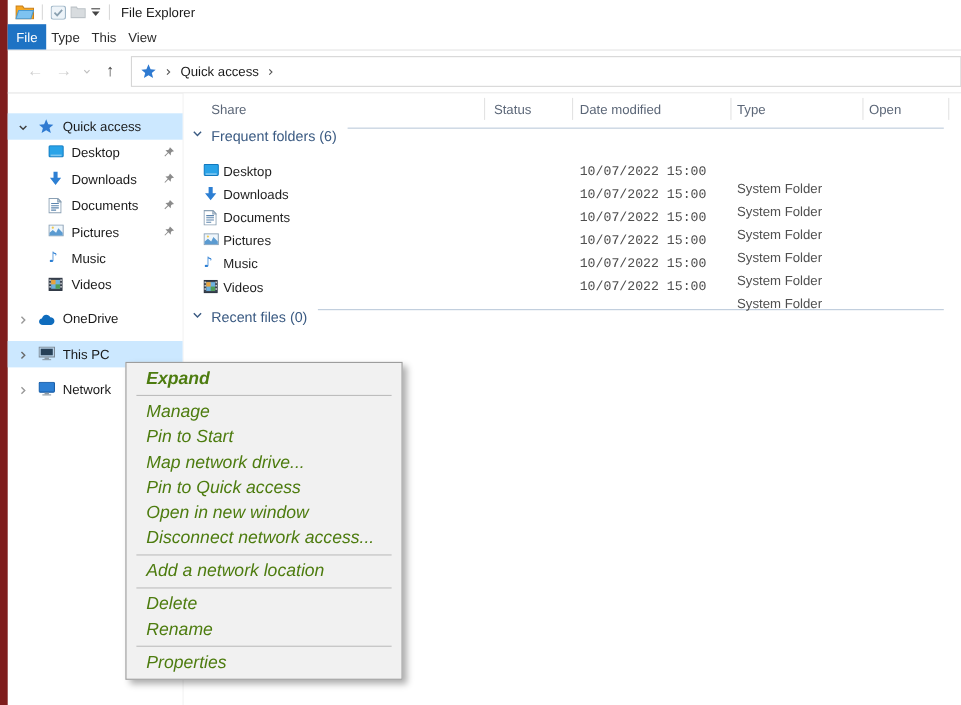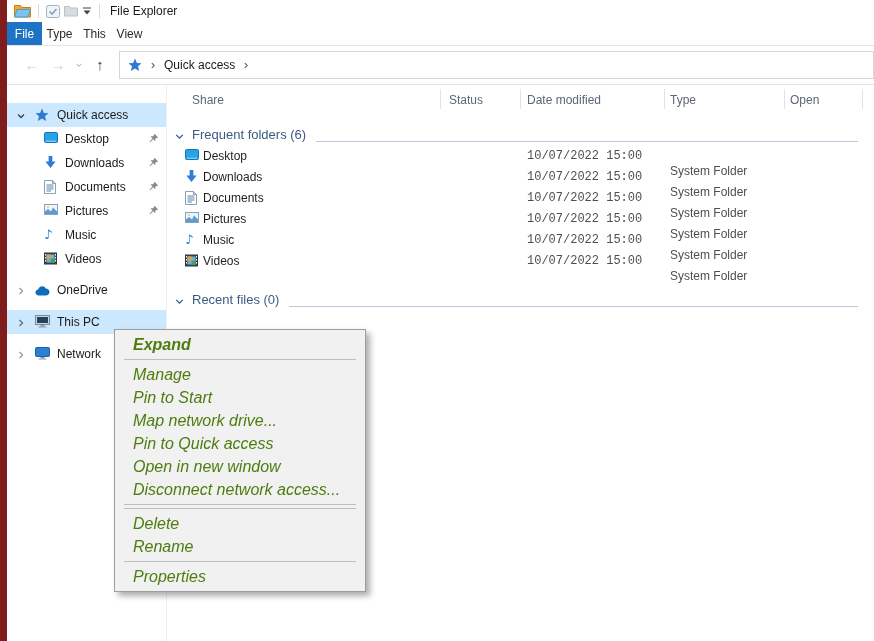--- a/index.html
+++ b/index.html
@@ -50,21 +50,21 @@
   .gap7 { height: 7px; } .gap8 { height: 8px; }
 
   
   .main { flex: 1; position: relative; background: #fff; }
   .col-header { height: 28px; position: relative; }
   .col-label { position: absolute; top: 8px; font-size: 12px; color: #5c6778; white-space: nowrap; }
   .c-name { left: 25px; } .c-status { left: 282px; } .c-date { left: 360px; } .c-type { left: 503px; } .c-size { left: 623px; }
   .col-sep { position: absolute; top: 4px; width: 1px; height: 20px; background: #e3e3e3; }
   .s1 { left: 273px; } .s2 { left: 353px; } .s3 { left: 497px; } .s4 { left: 617px; } .s5 { left: 695px; }
 
-  .group-hdr { height: 26px; margin-top: 3px; display: flex; align-items: flex-end; padding-left: 7px;
+  .group-hdr { height: 26px; margin-top: 3px; display: flex; align-items: flex-start; padding-left: 7px;
                color: #3a5a82; font-size: 13px; cursor: default; }
   .group-hdr .gchev { margin-right: 7px; display: flex; }
   .group-hdr .line { flex: 1; border-top: 1px solid #bccadb; margin: 0 16px 0 10px; }
   .file-list { padding-top: 4px; }
   .file-row { height: 21px; position: relative; cursor: default; }
   .file-row .fico { position: absolute; left: 18px; top: 3px; display: flex; }
   .file-row .fname { position: absolute; left: 36px; top: 3px; color: #1e1e1e; }
   .file-row .fdate { position: absolute; left: 360px; top: 3px; color: #4f4f4f; font-family: Liberation Mono, monospace; }
   .file-row .ftype { position: absolute; left: 503px; top: 3px; color: #4f4f4f; margin-top: 15px; }
 
@@ -439,20 +439,21 @@
   <div class="ctx">
     <div class="ctx-item bold">Expand</div>
     <div class="ctx-sep"></div>
     <div class="ctx-item">Manage</div>
     <div class="ctx-item">Pin to Start</div>
     <div class="ctx-item">Map network drive...</div>
     <div class="ctx-item">Pin to Quick access</div>
     <div class="ctx-item">Open in new window</div>
     <div class="ctx-item">Disconnect network access...</div>
     <div class="ctx-sep"></div>
+    <div class="ctx-item">Add a network location</div>
     <div class="ctx-sep"></div>
     <div class="ctx-item">Delete</div>
     <div class="ctx-item">Rename</div>
     <div class="ctx-sep"></div>
     <div class="ctx-item">Properties</div>
   </div>
 
 </div>
 
 </body></html>

